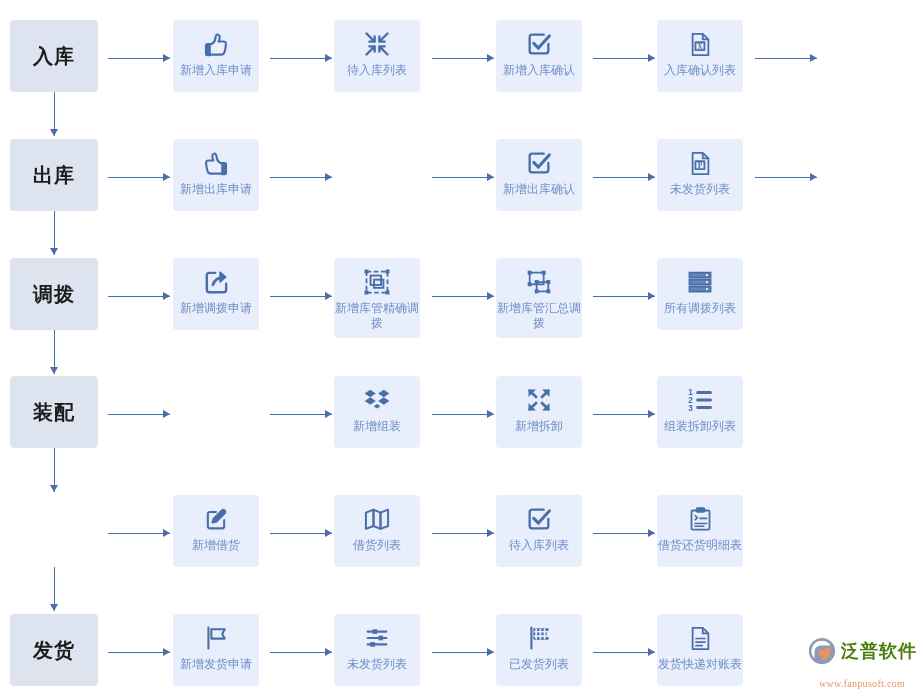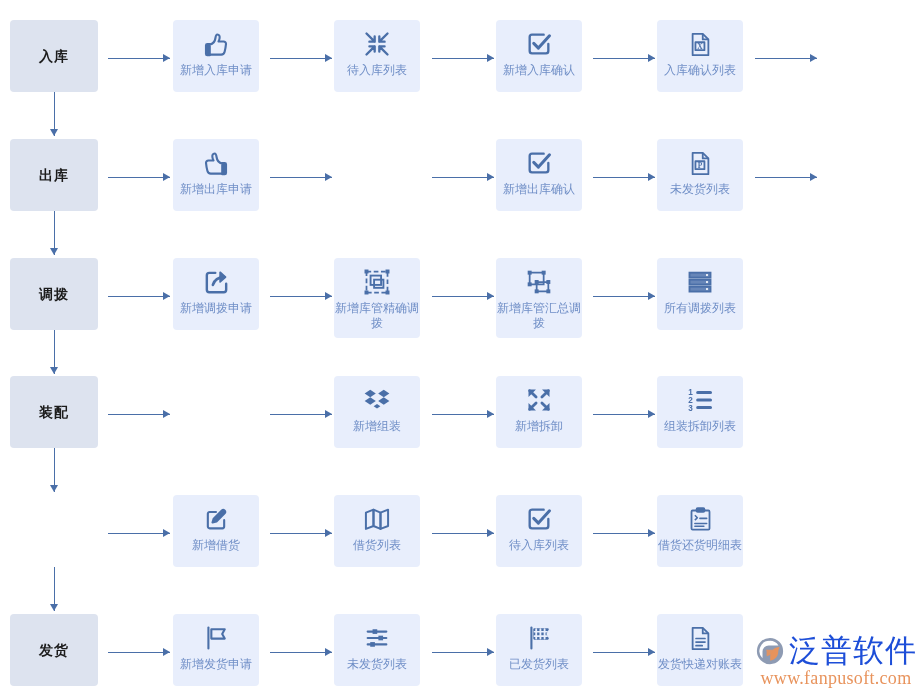--- a/index.html
+++ b/index.html
@@ -24,21 +24,21 @@
 
   
   .cat-box{
     position:absolute;left:10px;top:0;
     width:88px;height:72px;
     background:#dde3ef;
     border-radius:4px;
     display:flex;align-items:center;justify-content:center;
   }
   .cat-label{
-    font-size:14px;font-weight:bold;color:#1c1c1c;
+    font-size:20px;font-weight:bold;color:#1c1c1c;
     letter-spacing:1px;
     line-height:1;
   }
 
   
   .node{
     position:absolute;top:0;
     width:86px;height:72px;
     background:#e8eefc;
     border-radius:4px;
@@ -116,26 +116,26 @@
 
   
   .watermark{
     position:absolute;right:6px;bottom:10px;
     display:flex;flex-direction:column;align-items:center;
     user-select:none;
   }
   .wm-top{display:flex;align-items:center;gap:4px;}
   .wm-mark{width:30px;height:30px;position:relative;}
   .wm-text{
-    font-size:31px;font-weight:normal;color:#1d4ed8;
+    font-size:18px;font-weight:bold;color:#4d7c0f;
     letter-spacing:1px;line-height:1;
     font-family:"DejaVu Sans","Liberation Sans",sans-serif;
   }
   .wm-url{
-    font-size:18px;color:#e8935c;margin-top:2px;
+    font-size:10px;color:#e8935c;margin-top:12px;
     font-family:"Liberation Serif","DejaVu Serif",serif;
     letter-spacing:.3px;
   }
 </style>
 </head>
 <body>
 
 <div class="canvas">
 
   <div class="row row-r0">

